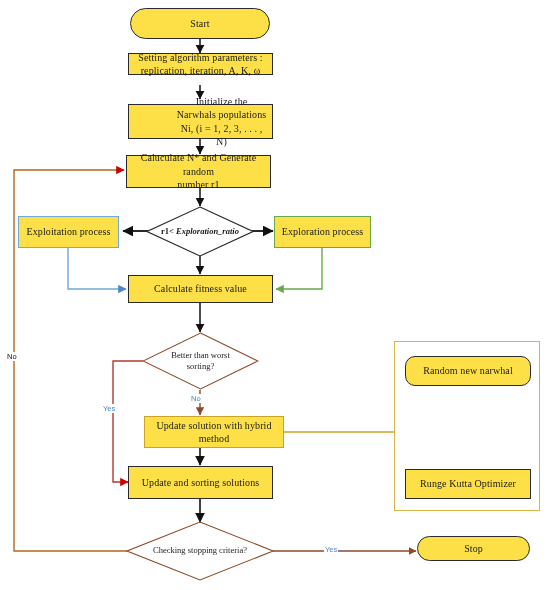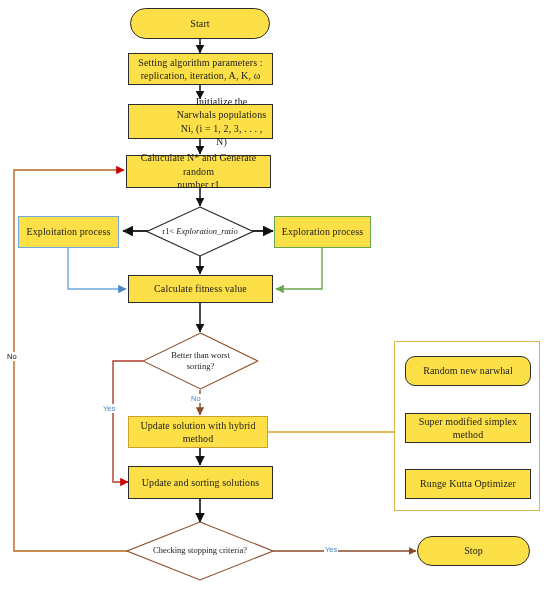--- a/index.html
+++ b/index.html
@@ -128,36 +128,36 @@
 
     <line x1="273" y1="551" x2="416" y2="551" stroke="#8a4b2a" stroke-width="1.3" marker-end="url(#ar-brown)"></line>
 
     <path d="M127,551 L14,551 L14,170 L124,170" fill="none" stroke="#b5651d" stroke-width="1.4" marker-end="url(#ar-red)"></path>
   </svg>
 
   <div class="node terminal" style="left:130px;top:8px;width:140px;height:31px;">
     <span>Start</span>
   </div>
 
-  <div class="node rect" style="left:128px;top:53px;width:145px;height:32px;flex-direction:column;">
+  <div class="node rect" style="left:128px;top:53px;width:145px;height:22px;flex-direction:column;">
     <span>Setting algorithm parameters :</span>
     <span>replication, iteration, A, K, ω</span>
   </div>
 
   <div class="node rect" style="left:128px;top:104px;width:145px;height:35px;flex-direction:column;padding-left:46px;">
     <span>Initialize the Narwhals populations</span>
     <span>Ni, (i = 1, 2, 3, . . . , N)</span>
   </div>
 
   <div class="node rect" style="left:126px;top:155px;width:145px;height:33px;flex-direction:column;">
     <span>Caluculate N* and Generate random</span>
     <span>number  r1</span>
   </div>
 
-  <div class="diamond" style="left:146px;top:206px;width:108px;height:51px;">
+  <div class="diamond" style="left:146px;top:206px;width:108px;height:51px;font-weight:bold;">
     <svg class="shape" viewBox="0 0 108 51" preserveAspectRatio="none">
       <polygon points="54,1 107,25.5 54,50 1,25.5" fill="#ffffff" stroke="#2b2b2b" stroke-width="1.1"></polygon>
     </svg>
     <div class="dlabel">
       <span>r1&lt;</span>&nbsp;<span class="ital">Exploration_ratio</span>
     </div>
   </div>
 
   <div class="node blue" style="left:18px;top:216px;width:101px;height:32px;">
     <span>Exploitation process</span>
@@ -174,48 +174,45 @@
   <div class="diamond" style="left:142px;top:332px;width:117px;height:58px;">
     <svg class="shape" viewBox="0 0 117 58" preserveAspectRatio="none">
       <polygon points="58.5,1 116,29 58.5,57 1,29" fill="#ffffff" stroke="#8a4b2a" stroke-width="1.1"></polygon>
     </svg>
     <div class="dlabel" style="flex-direction:column;">
       <span>Better than worst</span>
       <span>sorting?</span>
     </div>
   </div>
 
-  <div class="node gold" style="left:128px;top:416px;width:140px;height:32px;">
+  <div class="node gold" style="left:144px;top:416px;width:140px;height:32px;">
     <span>Update solution with hybrid method</span>
   </div>
 
   <div class="node rect" style="left:128px;top:466px;width:145px;height:33px;">
     <span>Update and sorting solutions</span>
   </div>
 
   <div class="diamond" style="left:126px;top:521px;width:148px;height:60px;">
     <svg class="shape" viewBox="0 0 148 60" preserveAspectRatio="none">
       <polygon points="74,1 147,30 74,59 1,30" fill="#ffffff" stroke="#8a4b2a" stroke-width="1.1"></polygon>
     </svg>
     <div class="dlabel">
       <span>Checking stopping criteria?</span>
     </div>
   </div>
 
-  <div class="node terminal" style="left:417px;top:536px;width:113px;height:30px;">
+  <div class="node terminal" style="left:417px;top:536px;width:113px;height:25px;">
     <span>Stop</span>
   </div>
 
   <div class="panel" style="left:394px;top:341px;width:146px;height:170px;">
     <div class="node rect" style="left:10px;top:14px;width:126px;height:30px;position:absolute;border-radius:10px;">
       <span>Random new narwhal</span>
     </div>
-    <div class="node rect" style="left:10px;top:71px;width:126px;height:30px;position:absolute;">
-      <span>Super modified simplex method</span>
-    </div>
     <div class="node rect" style="left:10px;top:127px;width:126px;height:30px;position:absolute;">
       <span>Runge Kutta Optimizer</span>
     </div>
   </div>
 
   <div class="edge-label lbl-blue" style="left:102px;top:404px;">Yes</div>
 
   <div class="edge-label lbl-blue" style="left:190px;top:394px;">No</div>
 
   <div class="edge-label lbl-blue" style="left:324px;top:545px;">Yes</div>

